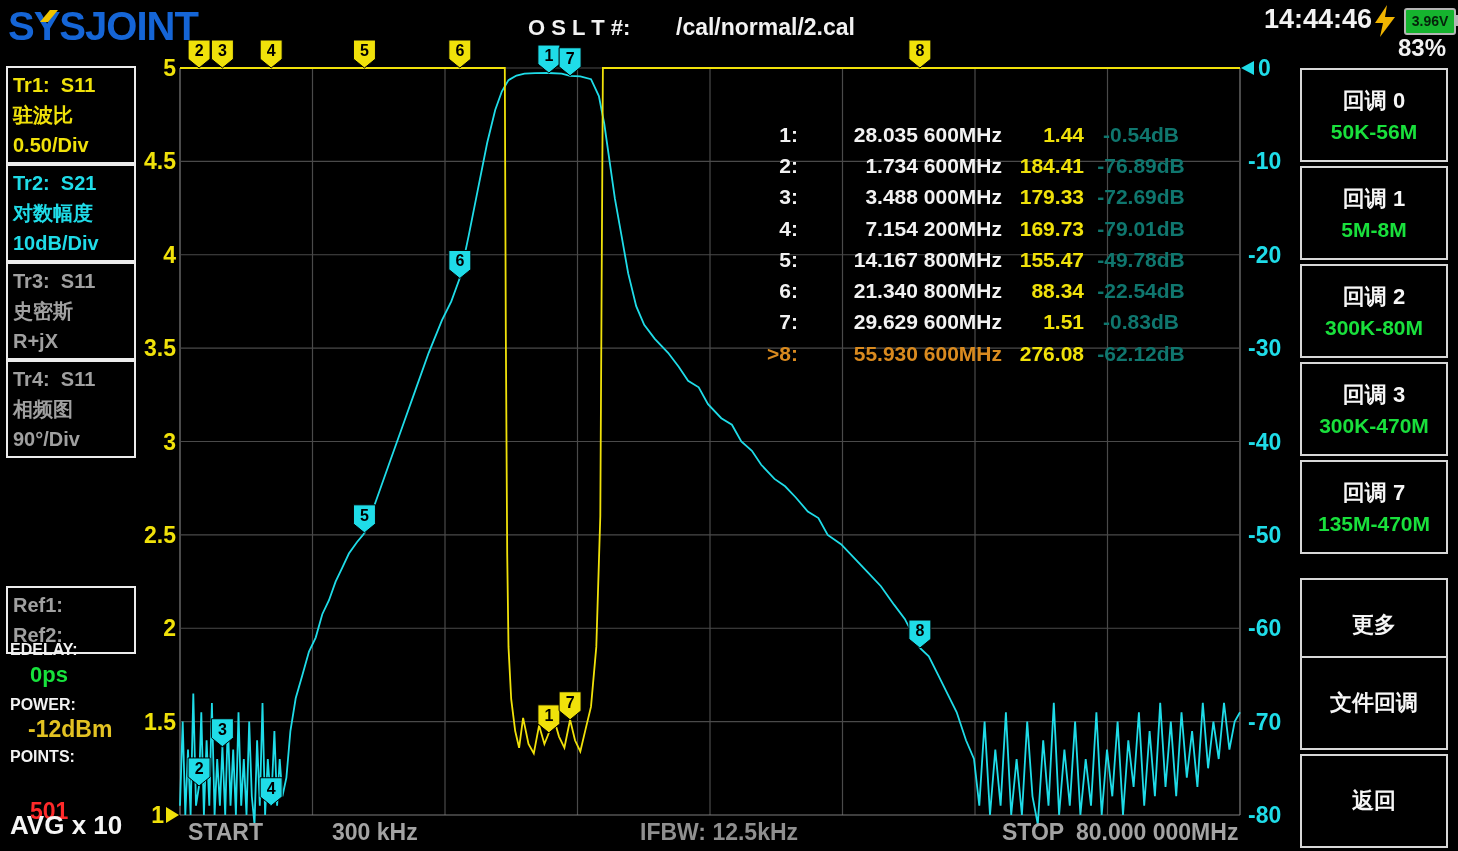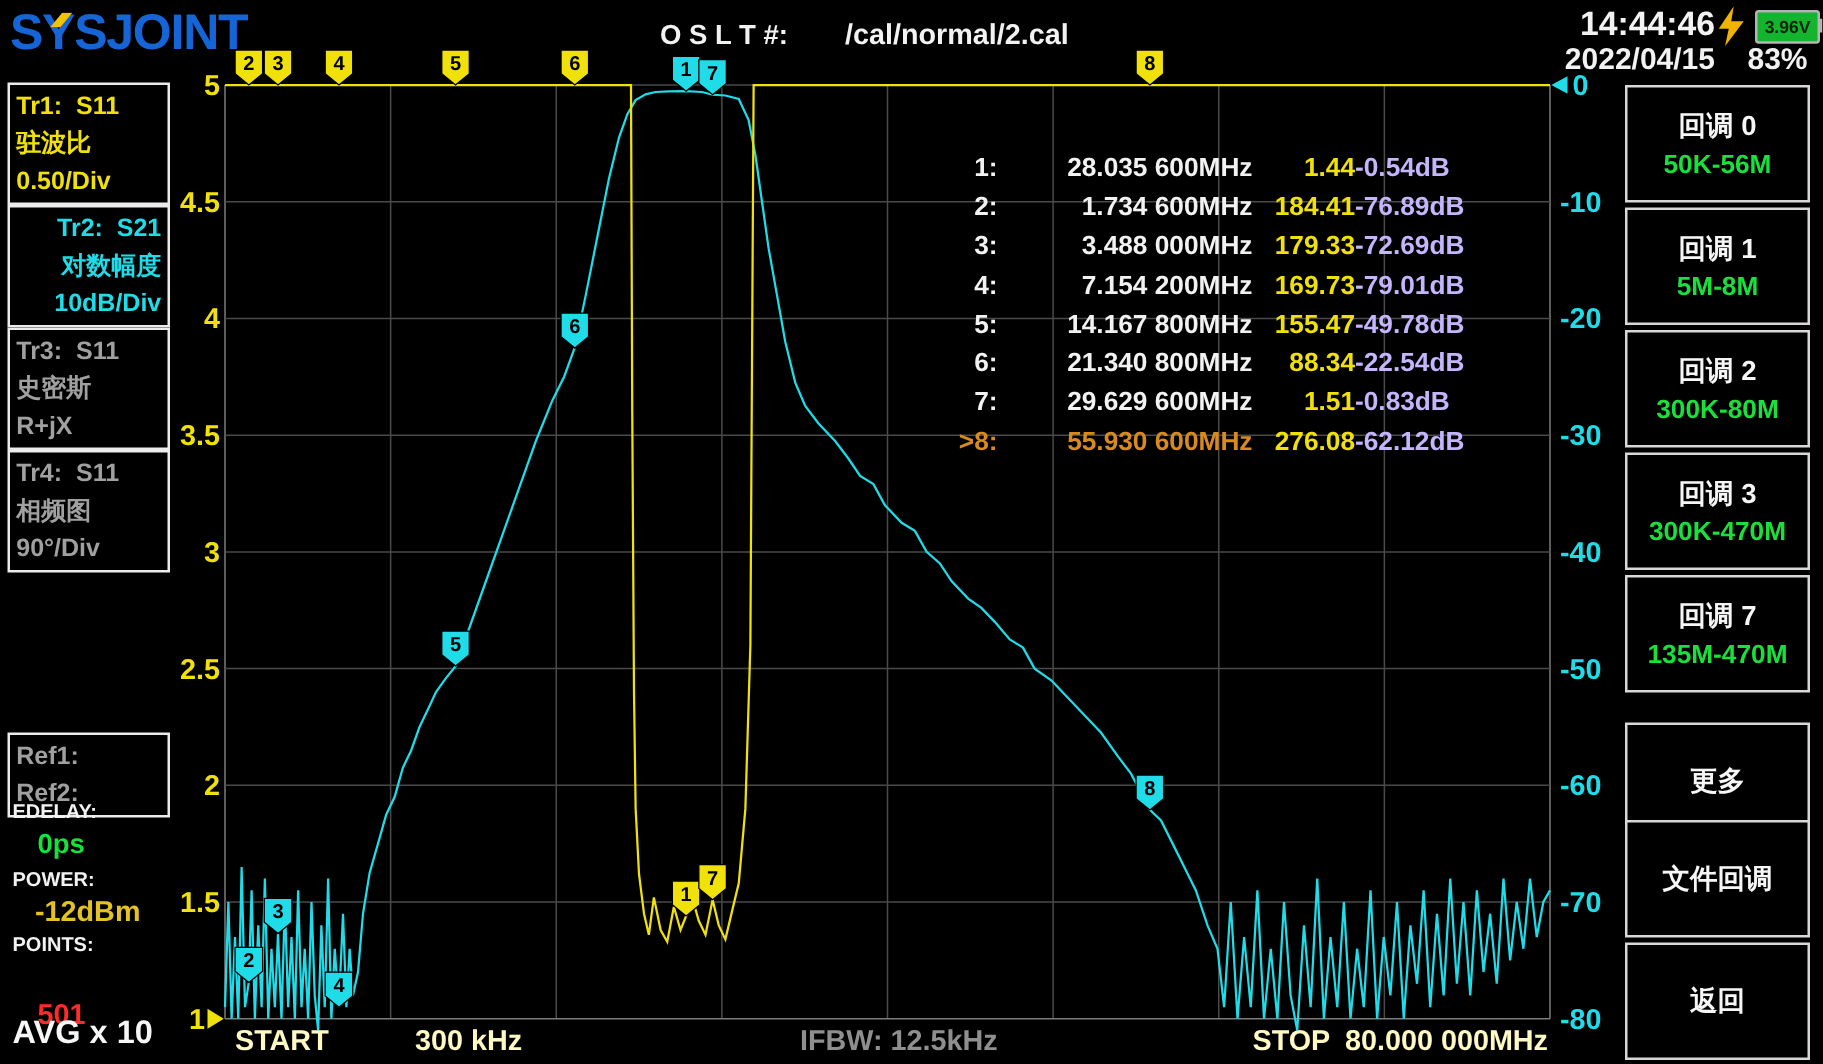--- a/index.html
+++ b/index.html
@@ -39,25 +39,25 @@
        display:flex;flex-direction:column;align-items:center;justify-content:center;cursor:pointer;}
   .btn .t{font-size:22px;font-weight:600;color:#f6f6f6;}
   .btn .s{font-size:21px;font-weight:700;color:#19e03c;margin-top:4px;}
 
   
   .mtable{left:740px;top:119px;width:460px;}
   .mrow{display:flex;height:31.3px;align-items:center;font-size:21px;font-weight:700;}
   .mrow .c1{width:58px;text-align:right;color:#f2f2f2;}
   .mrow .c2{width:204px;text-align:right;color:#f2f2f2;}
   .mrow .c3{width:82px;text-align:right;color:#f0e10a;}
-  .mrow .c4{width:114px;text-align:left;color:#c4b5fd;}
+  .mrow .c4{width:114px;text-align:center;color:#0f766e;}
   .mrow.active .c1,.mrow.active .c2{color:#d98a1f;}
 
   
-  .bb{top:819px;font-size:23px;font-weight:700;color:#fef9c3;}
+  .bb{top:819px;font-size:23px;font-weight:700;color:#a3a3a3;}
   .bb.gray{color:#8f8f8f;}
 
   svg.chart{left:0;top:0;}
 </style>
 </head>
 <body>
 
 <div class="screen">
 
   <svg class="chart abs" width="1458" height="851" viewBox="0 0 1458 851" id="chart">
@@ -133,37 +133,36 @@
       <text x="570.0799999999999" y="63.750125" text-anchor="middle" fill="#000" font-size="16" font-weight="bold">7</text>
       <path d="M908.88,620.0455 h22 v19 l-11,9 l-11,-9 z" fill="#1fdce8" stroke="#000" stroke-width="1"></path>
       <text x="919.88" y="636.0455" text-anchor="middle" fill="#000" font-size="16" font-weight="bold">8</text>
     </svg>
 
   <div class="abs logo">SYSJOINT</div>
   <div class="abs logo-slash"></div>
   <div class="abs oslt-label">O S L T #:</div>
   <div class="abs oslt-path">/cal/normal/2.cal</div>
   <div class="abs clock-time">14:44:46</div>
-  <div class="abs clock-date">2022/04/15</div>
   <div class="abs bolt">
     <svg width="26" height="32" viewBox="0 0 26 32">
         <path d="M15 0 L3 18 L11 18 L8 32 L23 12 L13 12 Z" fill="#f0b400"></path>
       </svg>
   </div>
   <div class="abs battery">
     <span>3.96V</span>
   </div>
   <div class="abs batt-pct">83%</div>
 
   <div class="abs tbox c-yellow" style="top:66px;">
     <div>Tr1:  S11</div>
     <div>驻波比</div>
     <div>0.50/Div</div>
   </div>
-  <div class="abs tbox c-cyan" style="top:164px;text-align:right;">
+  <div class="abs tbox c-cyan" style="top:164px;">
     <div>Tr2:  S21</div>
     <div>对数幅度</div>
     <div>10dB/Div</div>
   </div>
   <div class="abs tbox c-gray" style="top:262px;">
     <div>Tr3:  S11</div>
     <div>史密斯</div>
     <div>R+jX</div>
   </div>
   <div class="abs tbox c-gray" style="top:360px;">

